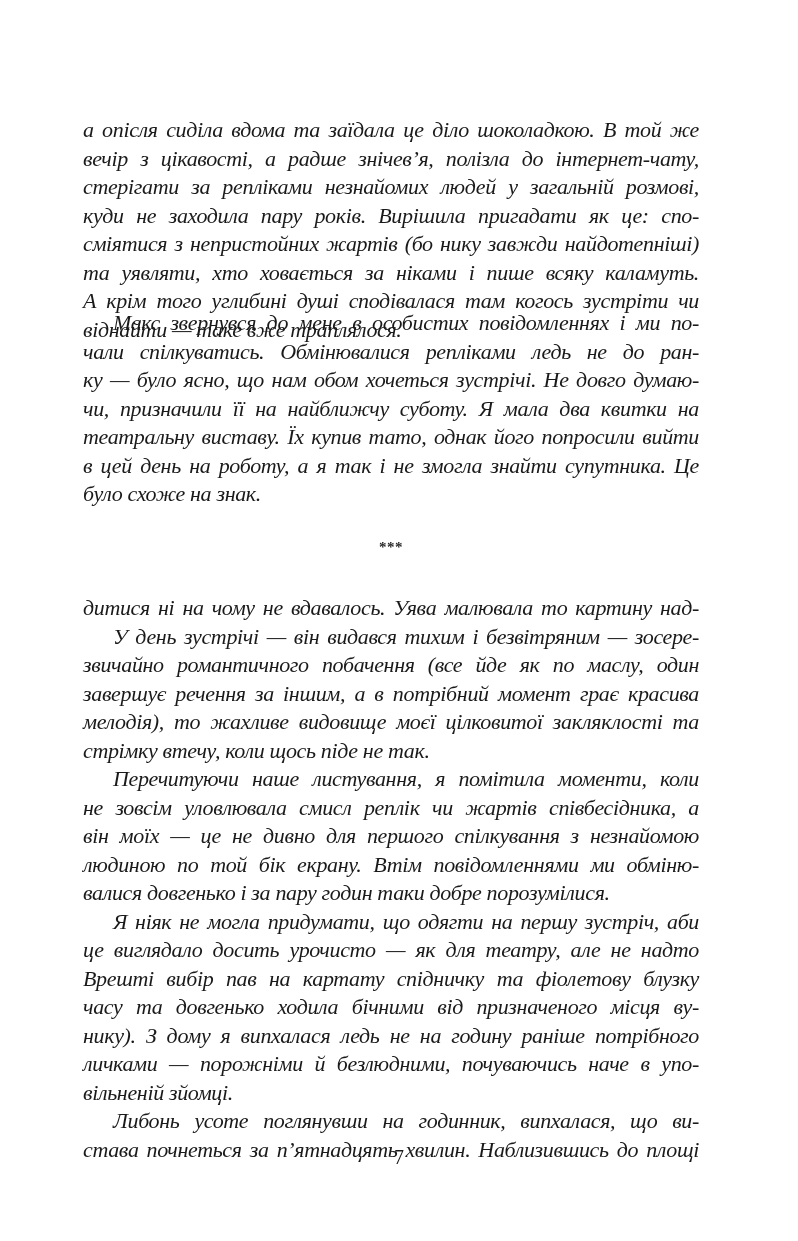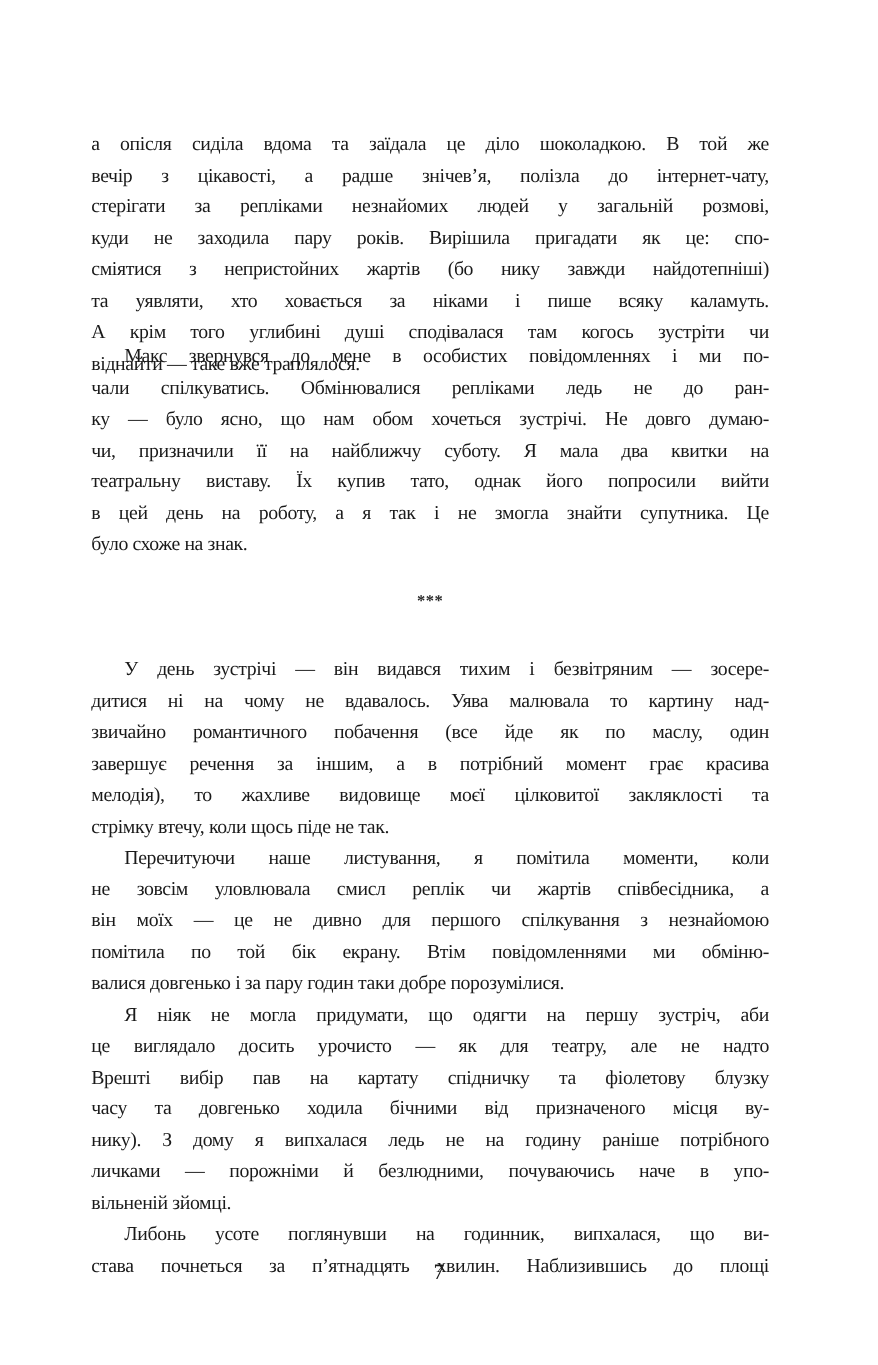--- a/index.html
+++ b/index.html
@@ -18,25 +18,26 @@
     .page {
       position: absolute;
       left: 83px;
       top: 116px;
       width: 616px;
     }
     .line {
       display: block;
       height: 28.5px;
       line-height: 28.5px;
-      font-size: 18px;
+      font-size: 22px;
       white-space: nowrap;
       text-align: justify;
       text-align-last: justify;
       letter-spacing: -0.35px;
+      font-style: italic;
     }
     .line.last {
       text-align-last: left;
     }
     .line.indent {
       padding-left: 30px;
     }
     .block-1 { position: absolute; top: 0; left: 0; width: 616px; }
     .block-2 { position: absolute; top: 193px; left: 0; width: 616px; }
     .separator {
@@ -85,32 +86,32 @@
     <span class="line">чи, призначили її на найближчу суботу. Я мала два квитки на</span>
     <span class="line">театральну виставу. Їх купив тато, однак його попросили вийти</span>
     <span class="line">в цей день на роботу, а я так і не змогла знайти супутника. Це</span>
     <span class="line last">було схоже на знак.</span>
   </div>
 
   <div class="separator">***</div>
 
   <div class="block-3">
     <div>
+      <span class="line">дитися ні на чому не вдавалось. Уява малювала то картину над-</span>
       <span class="line indent">У день зустрічі — він видався тихим і безвітряним — зосере-</span>
-      <span class="line">дитися ні на чому не вдавалось. Уява малювала то картину над-</span>
       <span class="line">звичайно романтичного побачення (все йде як по маслу, один</span>
       <span class="line">завершує речення за іншим, а в потрібний момент грає красива</span>
       <span class="line">мелодія), то жахливе видовище моєї цілковитої закляклості та</span>
       <span class="line last">стрімку втечу, коли щось піде не так.</span>
     </div>
     <div>
       <span class="line indent">Перечитуючи наше листування, я помітила моменти, коли</span>
       <span class="line">не зовсім уловлювала смисл реплік чи жартів співбесідника, а</span>
       <span class="line">він моїх — це не дивно для першого спілкування з незнайомою</span>
-      <span class="line">помітила по той бік екрану. Втім повідомленнями ми обміню-</span>
+      <span class="line">людиною по той бік екрану. Втім повідомленнями ми обміню-</span>
       <span class="line last">валися довгенько і за пару годин таки добре порозумілися.</span>
     </div>
     <div>
       <span class="line indent">Я ніяк не могла придумати, що одягти на першу зустріч, аби</span>
       <span class="line">це виглядало досить урочисто — як для театру, але не надто</span>
       <span class="line">Врешті вибір пав на картату спідничку та фіолетову блузку</span>
       <span class="line">часу та довгенько ходила бічними від призначеного місця ву-</span>
       <span class="line">нику). З дому я випхалася ледь не на годину раніше потрібного</span>
       <span class="line">личками — порожніми й безлюдними, почуваючись наче в упо-</span>
       <span class="line last">вільненій зйомці.</span>

